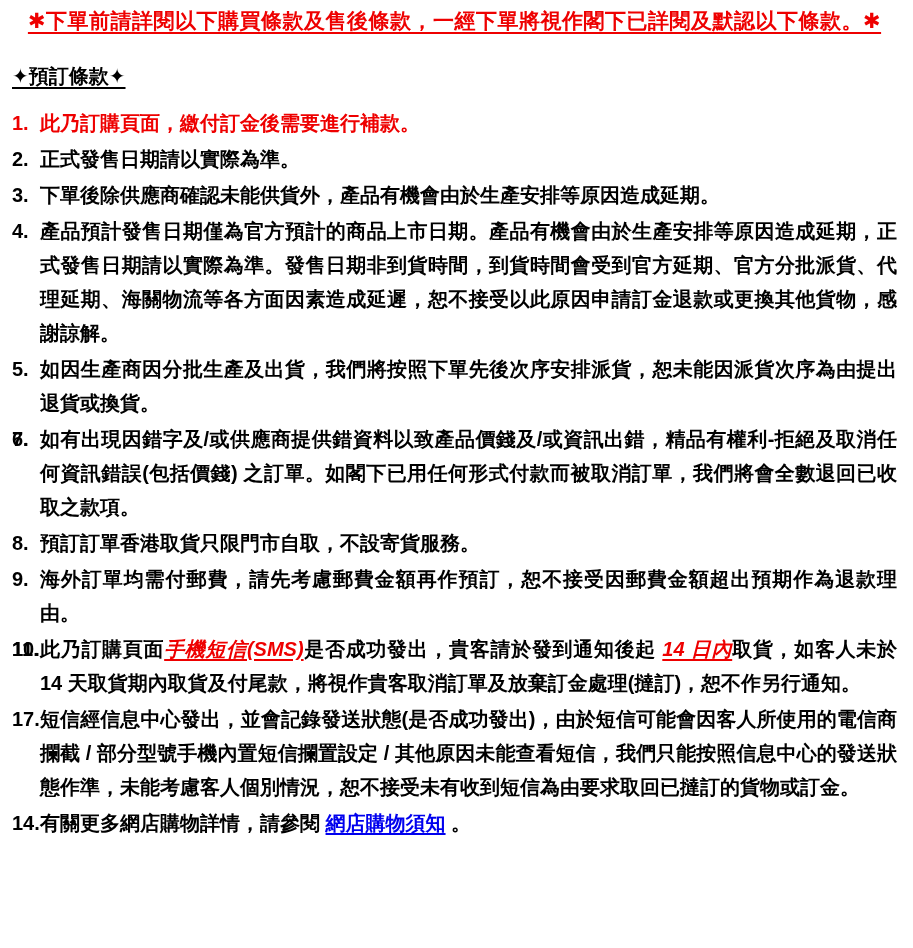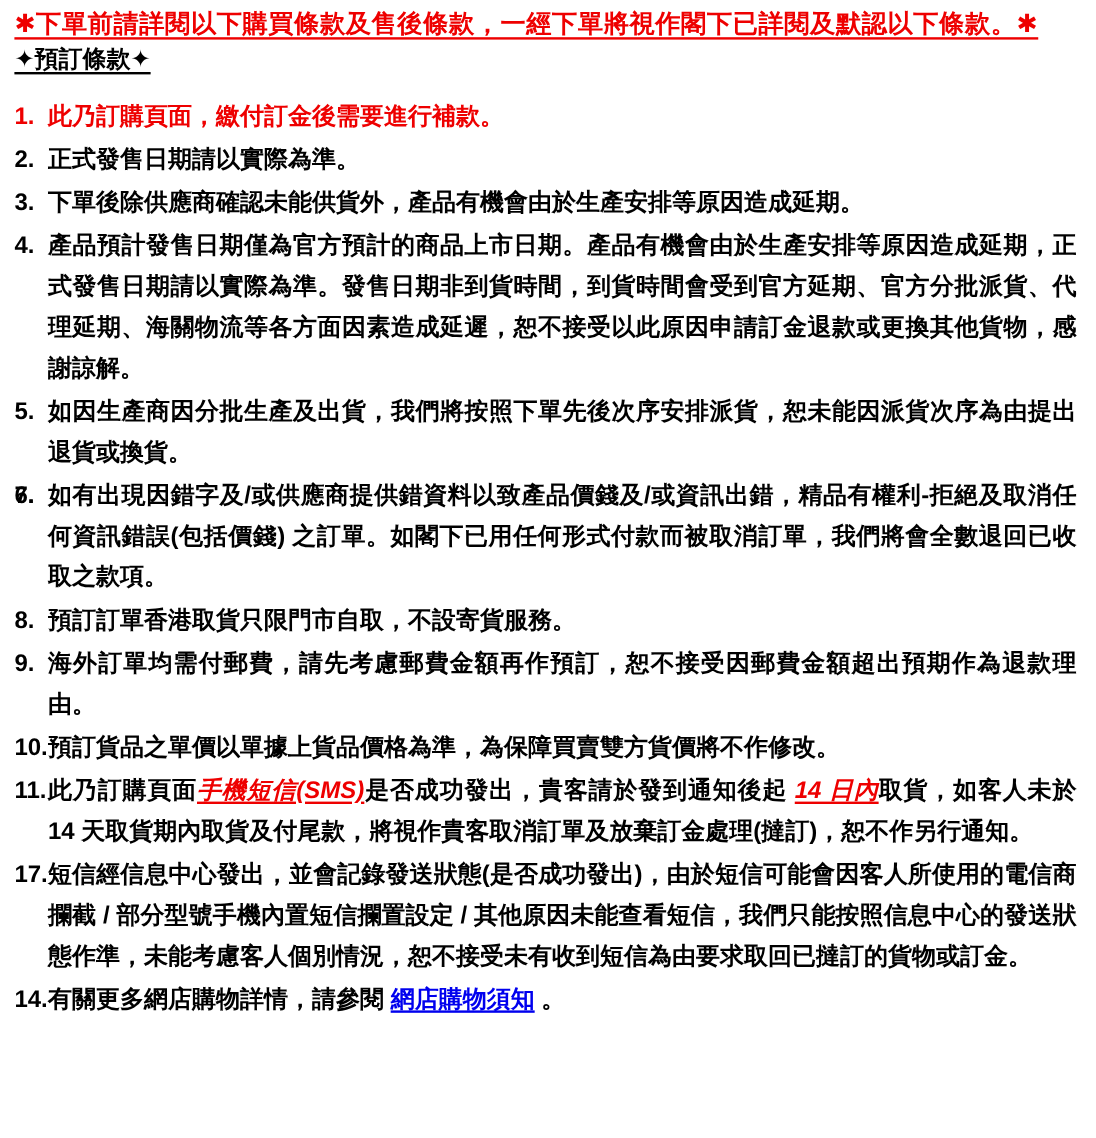--- a/index.html
+++ b/index.html
@@ -22,23 +22,25 @@
     padding: 6px 16px 0 12px;
   }
   .header {
     color: var(--red, #ee0000);
     font-size: 21px;
     line-height: 30px;
     text-decoration: underline;
     text-decoration-thickness: 2px;
     text-underline-offset: 4px;
     letter-spacing: 0.5px;
+    text-align: center;
   }
   .section-title {
     display: inline-block;
+    margin-top: 26px;
     font-size: 20px;
     line-height: 28px;
     color: #000000;
     text-decoration: underline;
     text-decoration-thickness: 2px;
     text-underline-offset: 4px;
   }
   ol.terms {
     list-style: none;
     margin: 16px 0 0 0;
@@ -88,18 +90,18 @@
   <ol class="terms">
       <li class="red"><span class="num">1.</span><span class="plain">此乃訂購頁面，繳付訂金後需要進行補款。</span></li>
       <li><span class="num">2.</span><span class="plain">正式發售日期請以實際為準。</span></li>
       <li><span class="num">3.</span><span class="plain">下單後除供應商確認未能供貨外，產品有機會由於生產安排等原因造成延期。</span></li>
       <li><span class="num">4.</span><span class="plain">產品預計發售日期僅為官方預計的商品上市日期。產品有機會由於生產安排等原因造成延期，正式發售日期請以實際為準。發售日期非到貨時間，到貨時間會受到官方延期、官方分批派貨、代理延期、海關物流等各方面因素造成延遲，恕不接受以此原因申請訂金退款或更換其他貨物，感謝諒解。</span></li>
       <li><span class="num">5.</span><span class="plain">如因生產商因分批生產及出貨，我們將按照下單先後次序安排派貨，恕未能因派貨次序為由提出退貨或換貨。</span></li>
       <li><span class="num">6.</span></li>
       <li><span class="num">7.</span><span class="plain">如有出現因錯字及/或供應商提供錯資料以致產品價錢及/或資訊出錯，精品有權利-拒絕及取消任何資訊錯誤(包括價錢) 之訂單。如閣下已用任何形式付款而被取消訂單，我們將會全數退回已收取之款項。</span></li>
       <li><span class="num">8.</span><span class="plain">預訂訂單香港取貨只限門市自取，不設寄貨服務。</span></li>
       <li><span class="num">9.</span><span class="plain">海外訂單均需付郵費，請先考慮郵費金額再作預訂，恕不接受因郵費金額超出預期作為退款理由。</span></li>
-      <li><span class="num">10.</span><span class="plain">預訂貨品之單價以單據上貨品價格為準，為保障買賣雙方貨價將不作修改。</span></li>
+      <li><span class="num">10.</span></li>
       <li><span class="num">11.</span><span class="plain">此乃訂購頁面</span><span class="red-u">手機短信(SMS)</span><span class="plain">是否成功發出，貴客請於發到通知後起 </span><span class="red-u">14 日內</span><span class="plain">取貨，如客人未於 14 天取貨期內取貨及付尾款，將視作貴客取消訂單及放棄訂金處理(撻訂)，恕不作另行通知。</span></li>
       <li><span class="num">17.</span><span class="plain">短信經信息中心發出，並會記錄發送狀態(是否成功發出)，由於短信可能會因客人所使用的電信商攔截 / 部分型號手機內置短信攔置設定 / 其他原因未能查看短信，我們只能按照信息中心的發送狀態作準，未能考慮客人個別情況，恕不接受未有收到短信為由要求取回已撻訂的貨物或訂金。</span></li>
       <li><span class="num">14.</span><span class="plain">有關更多網店購物詳情，請參閱 </span><a href="#" class="link">網店購物須知</a><span class="plain"> 。</span></li>
     </ol>
 </div>
 
 </body></html>

